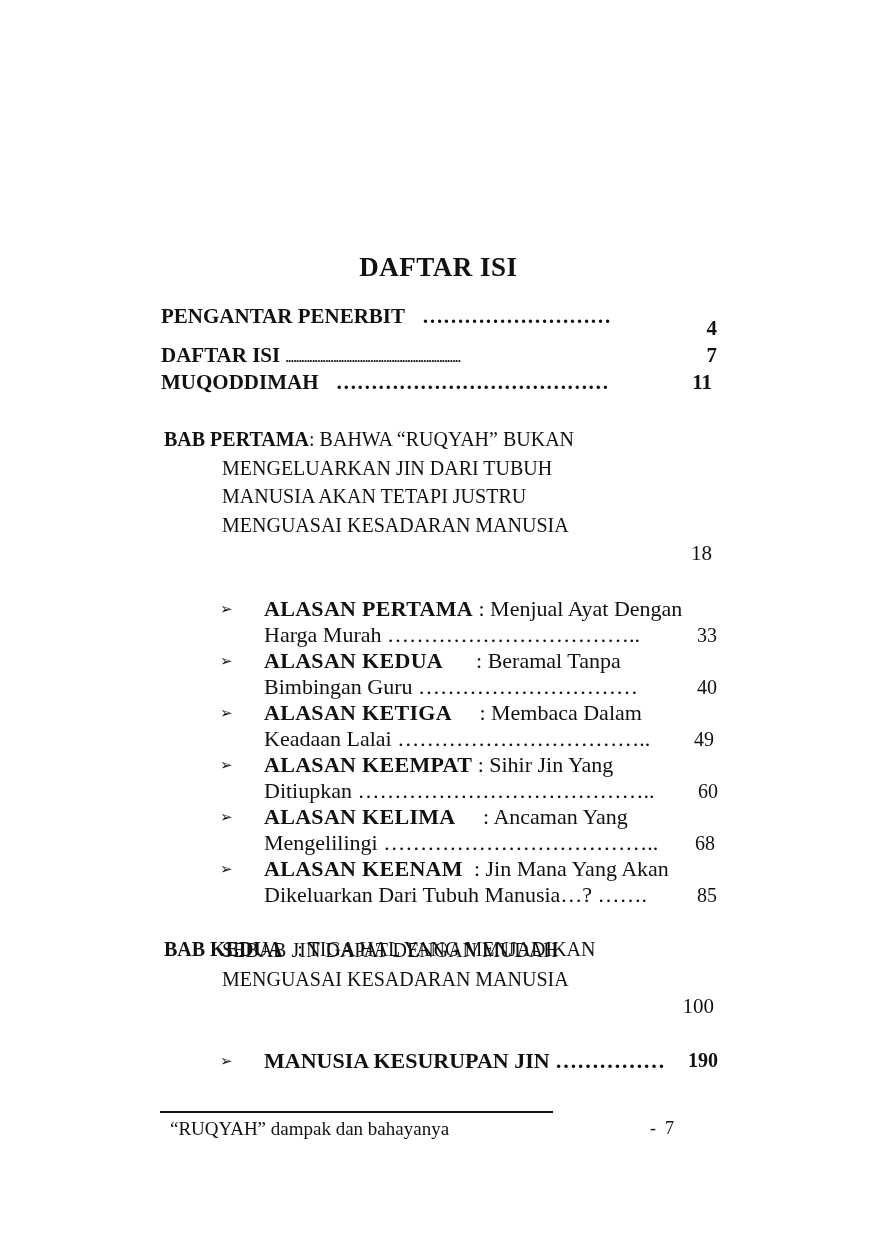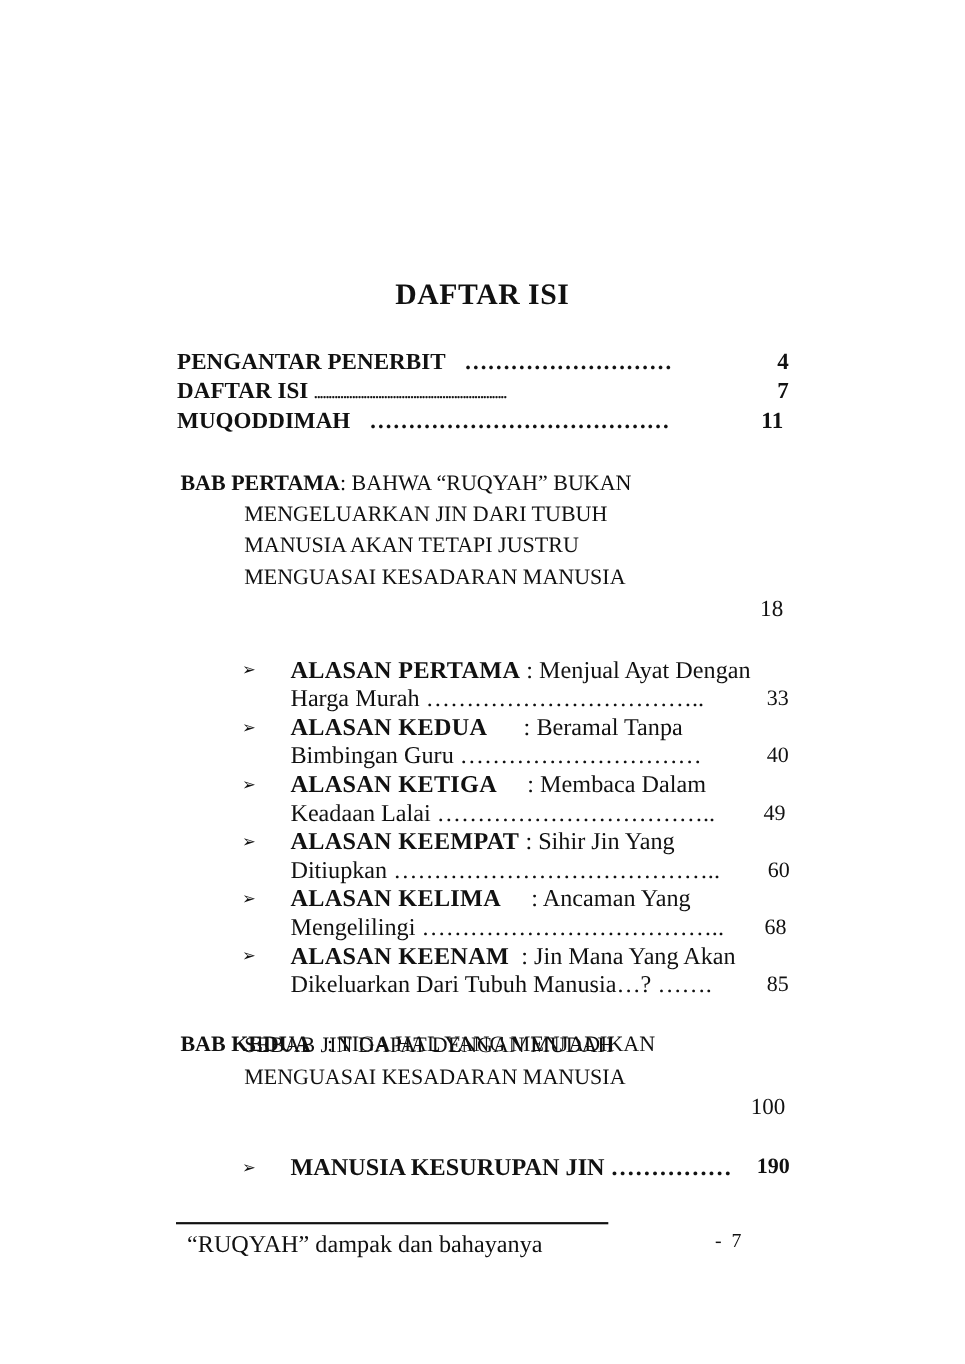--- a/index.html
+++ b/index.html
@@ -11,30 +11,30 @@
     .top-row { left: 161px; font-family: "Liberation Serif", serif; font-weight: bold; font-size: 21px; }
     .top-num { font-family: "Liberation Serif", serif; font-weight: bold; font-size: 21px; text-align: right; }
     .bab { left: 164px; font-family: "Liberation Serif", serif; font-size: 20px; line-height: 28.5px; }
     .bab b { font-weight: bold; }
     .bab .cont { padding-left: 58px; display: block; }
     .num { font-family: "Liberation Serif", serif; font-size: 20px; text-align: right; }
     .bullet { font-family: "DejaVu Sans", sans-serif; font-size: 15px; left: 220px; }
     .item { font-family: "Liberation Serif", serif; font-size: 22px; line-height: 26px; left: 264px; }
     .item b { font-weight: bold; letter-spacing: 0.3px; }
     .footer-rule { left: 160px; top: 1111px; width: 393px; height: 2px; background: #111; }
-    .footer-text { left: 170px; top: 1118px; font-family: "Liberation Serif", serif; font-size: 22px; }
+    .footer-text { left: 170px; top: 1118px; font-family: "Liberation Serif", serif; font-size: 19px; }
     .footer-page { left: 650px; top: 1118px; font-family: "Liberation Serif", serif; font-size: 18px; }
   </style>
 </head>
 <body>
 
 <div class="abs title">DAFTAR ISI</div>
 
 <div>
-  <div class="abs top-row" style="top:316px;text-align:center;">
+  <div class="abs top-row" style="top:304px;text-align:center;">
     <span>PENGANTAR PENERBIT</span>
     <span style="margin-left:12px;">………………………</span>
   </div>
   <div class="abs top-num" style="top:316px; left:680px; width:37px;">4</div>
 </div>
 <div>
   <div class="abs top-row" style="top:343px;">
     <span>DAFTAR ISI</span>
     <span style="font-size:13px; letter-spacing:-0.6px;">..................................................................</span>
   </div>

